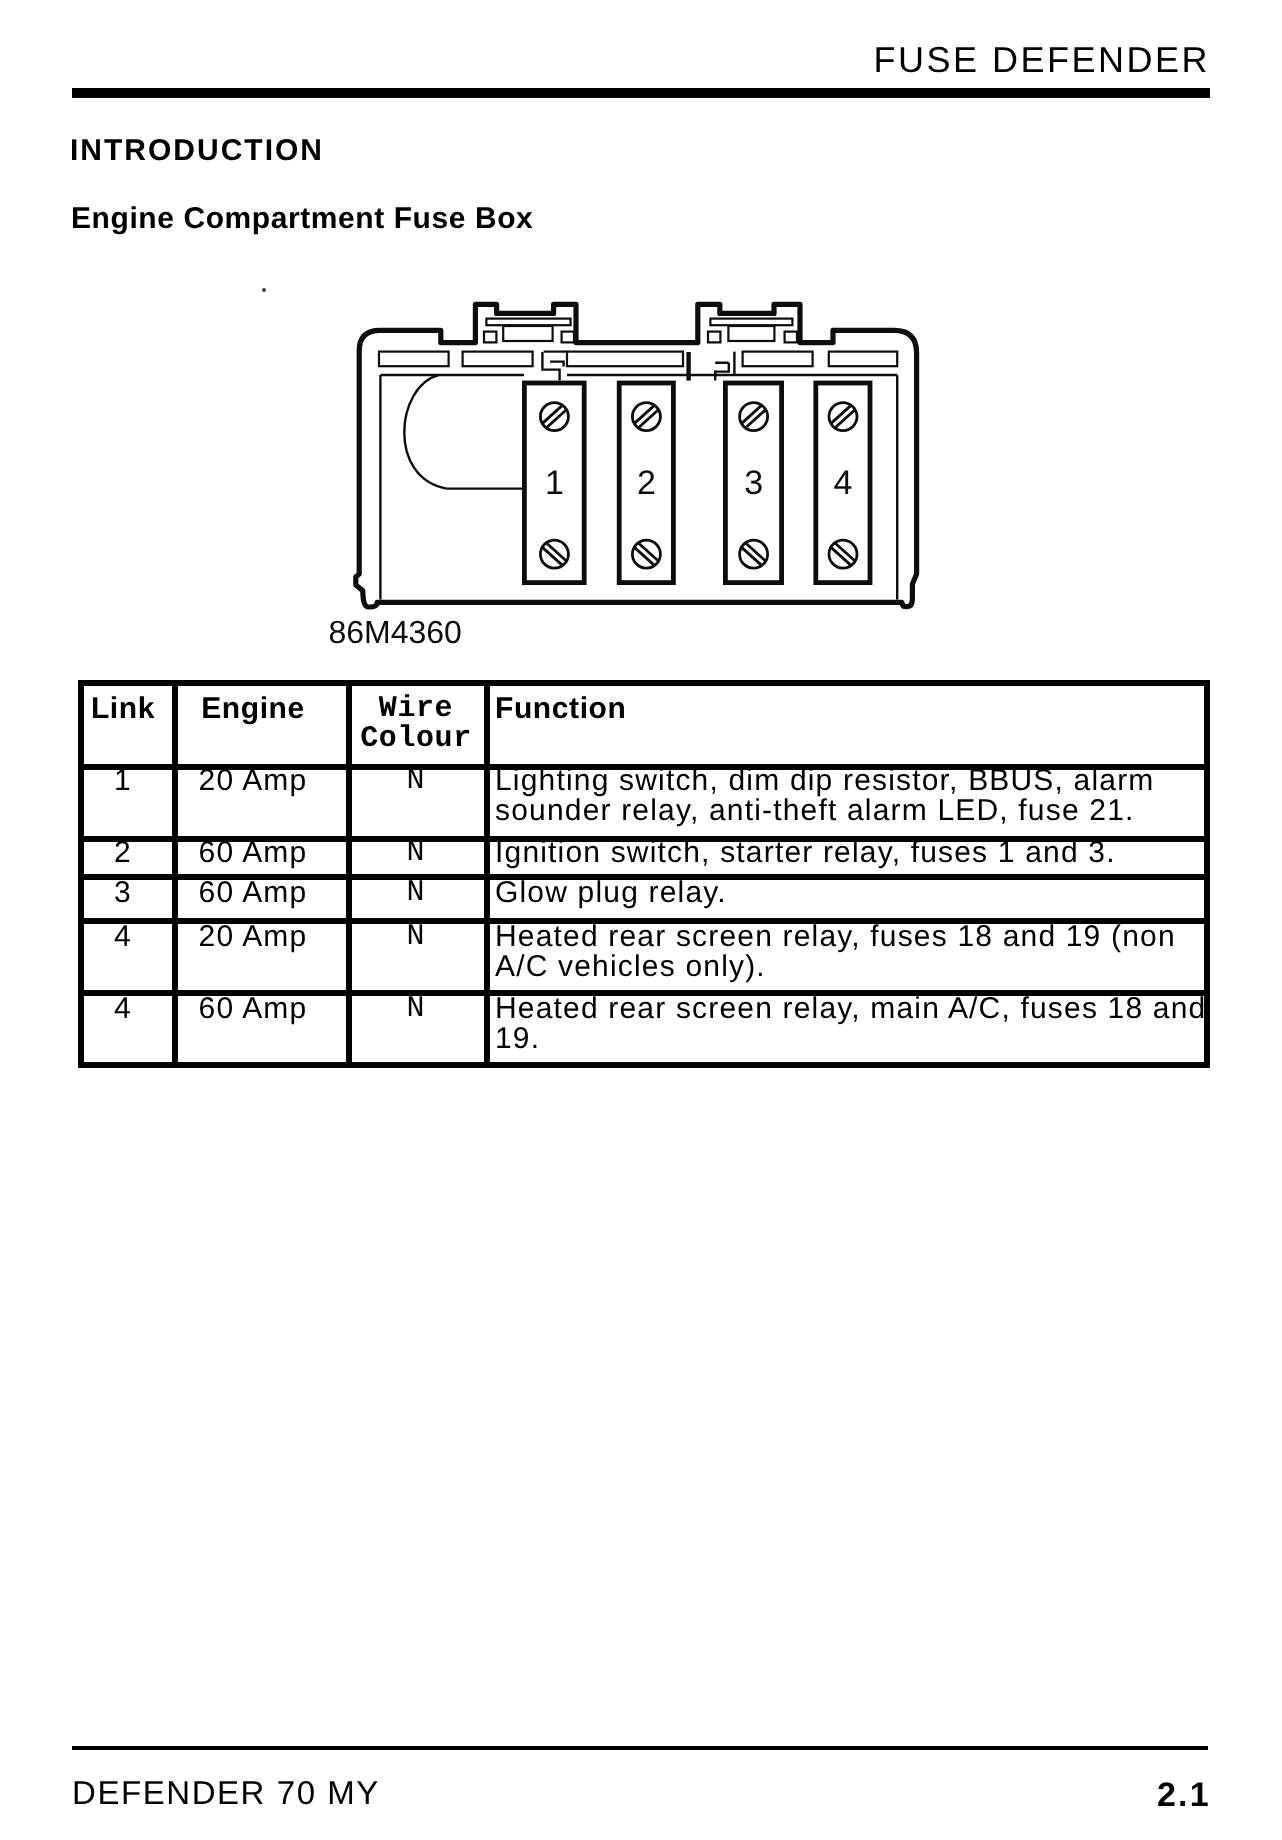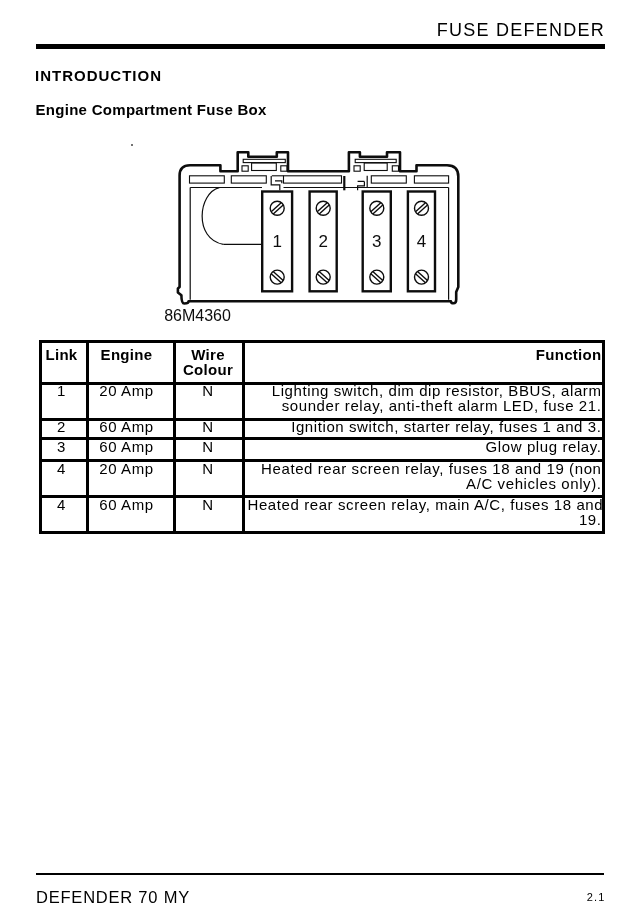--- a/index.html
+++ b/index.html
@@ -4,24 +4,24 @@
 <style>
   html,body{margin:0;padding:0;}
   body{width:641px;height:920px;position:relative;background:#ffffff;
        font-family:"Liberation Sans",sans-serif;color:#000;overflow:hidden;}
   .abs{position:absolute;}
   table{border-collapse:collapse;table-layout:fixed;}
   table, td{border:3px solid #000;}
   td{vertical-align:top;padding:0;font-size:15px;line-height:15px;letter-spacing:0.59px;}
   td:nth-child(1).c{padding-right:4px;}
   td:nth-child(2).c{padding-right:8px;}
-  td:nth-child(3).c{padding-right:1.5px;}
+  td:nth-child(3).c{padding-right:1.5px;font-family:Liberation Mono, monospace;}
   .m{white-space:nowrap;}
   td.c{text-align:center;}
-  td.f{padding-left:2.5px;text-align:right;} .m{margin-top:-1.5px;}
+  td.f{padding-left:2.5px;} .m{margin-top:-1.5px;}
   td.h{padding-top:4px;font-weight:bold;letter-spacing:0.3px;}
 </style>
 </head>
 <body>
 
 <div class="abs" style="right:36px;top:21px;font-size:18px;line-height:18px;letter-spacing:1.25px;">FUSE DEFENDER</div>
 <div class="abs" style="left:36px;top:44px;width:568.5px;height:4.5px;background:#000;"></div>
 
 <div class="abs" style="left:35px;top:68px;font-size:15px;line-height:15px;font-weight:bold;letter-spacing:1px;">INTRODUCTION</div>
 <div class="abs" style="left:35.5px;top:101.6px;font-size:15px;line-height:15px;font-weight:bold;letter-spacing:0.29px;">Engine Compartment Fuse Box</div>
@@ -202,13 +202,13 @@
         </td>
         <td class="f">
           <div class="m">Heated rear screen relay, main A/C, fuses 18 and<br>19.</div>
         </td>
   </tr>
   </tbody>
 </table>
 
 <div class="abs" style="left:36.4px;top:872.8px;width:568px;height:2.7px;background:#000;"></div>
 <div class="abs" style="left:36px;top:888.8px;font-size:16.5px;line-height:16.5px;letter-spacing:0.78px;">DEFENDER 70 MY</div>
-<div class="abs" style="right:35.6px;top:888.9px;font-size:11px;line-height:17px;font-weight:normal;letter-spacing:1.1px;margin-left:43px;">2.1</div>
+<div class="abs" style="right:35.6px;top:888.9px;font-size:17px;line-height:17px;font-weight:bold;letter-spacing:1.1px;margin-left:43px;">2.1</div>
 
 </body></html>

